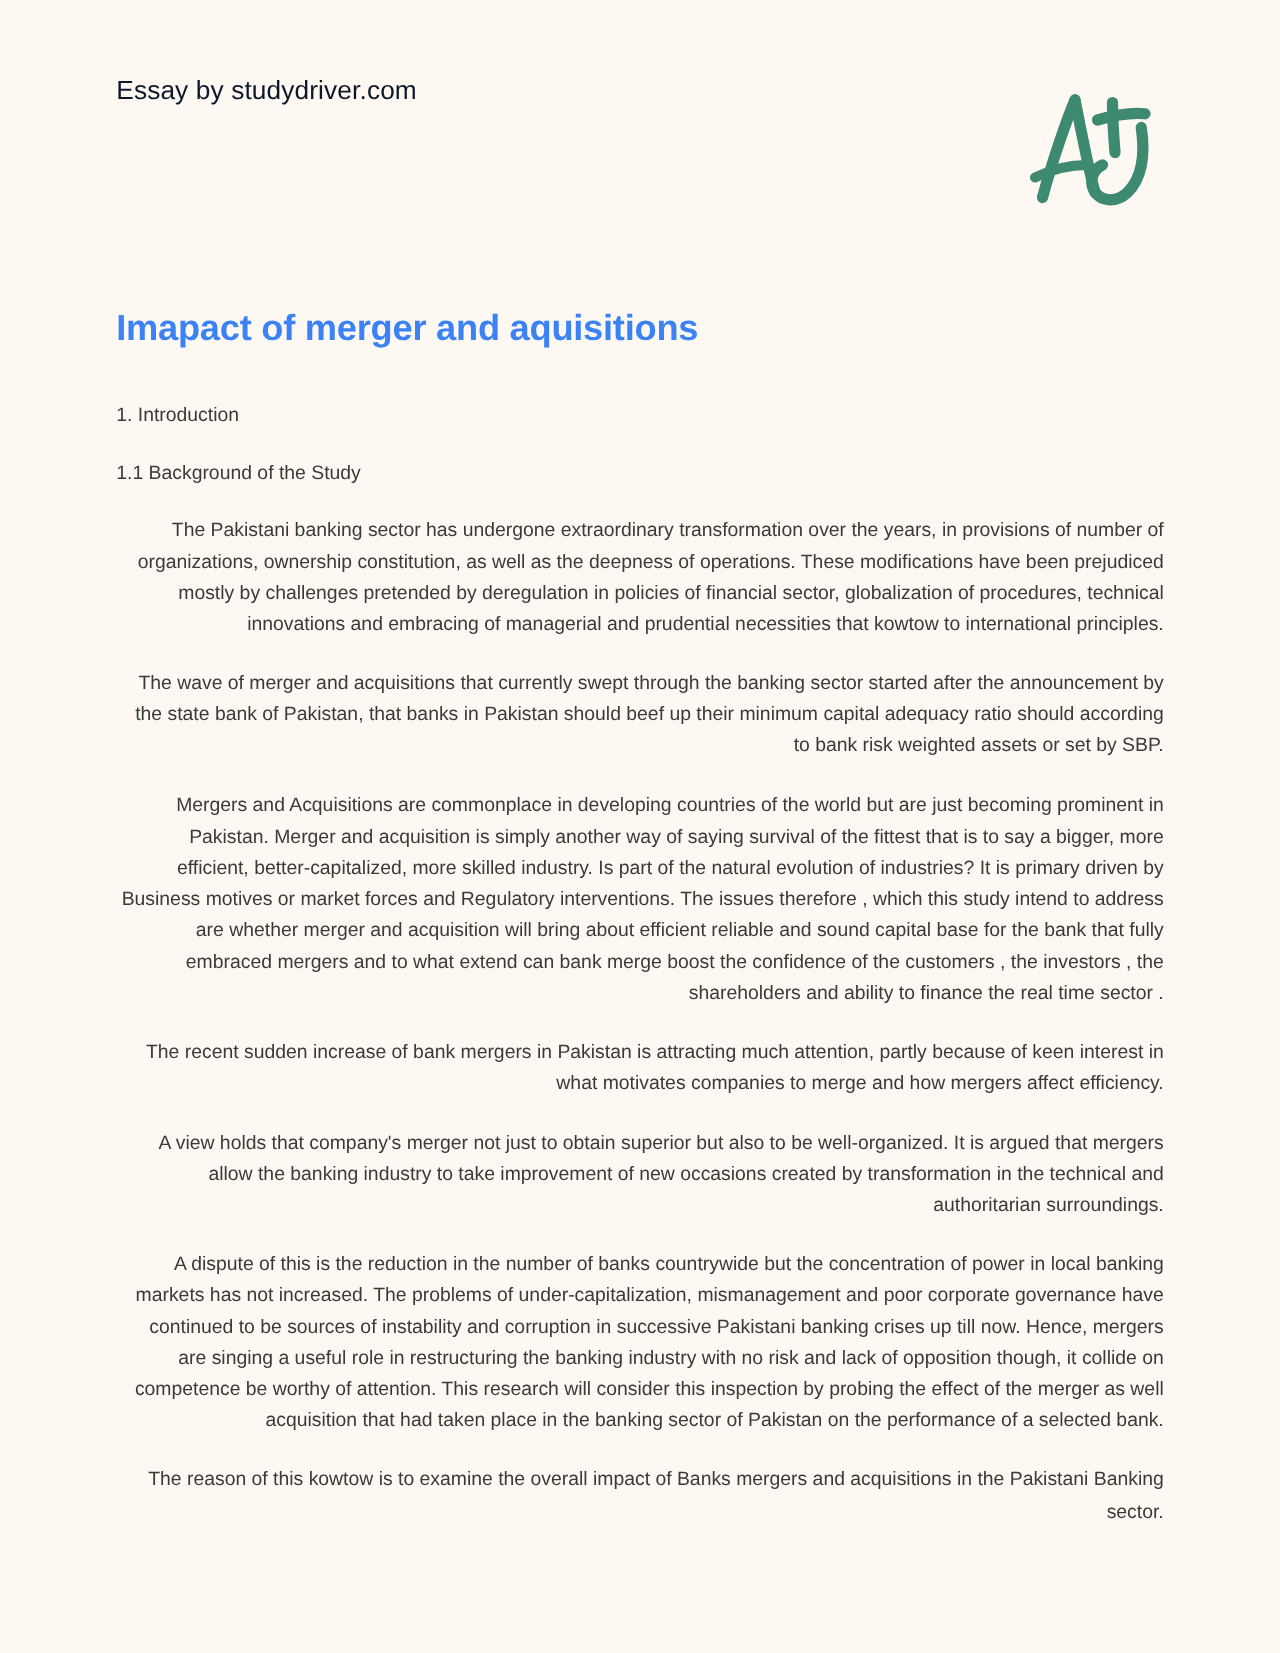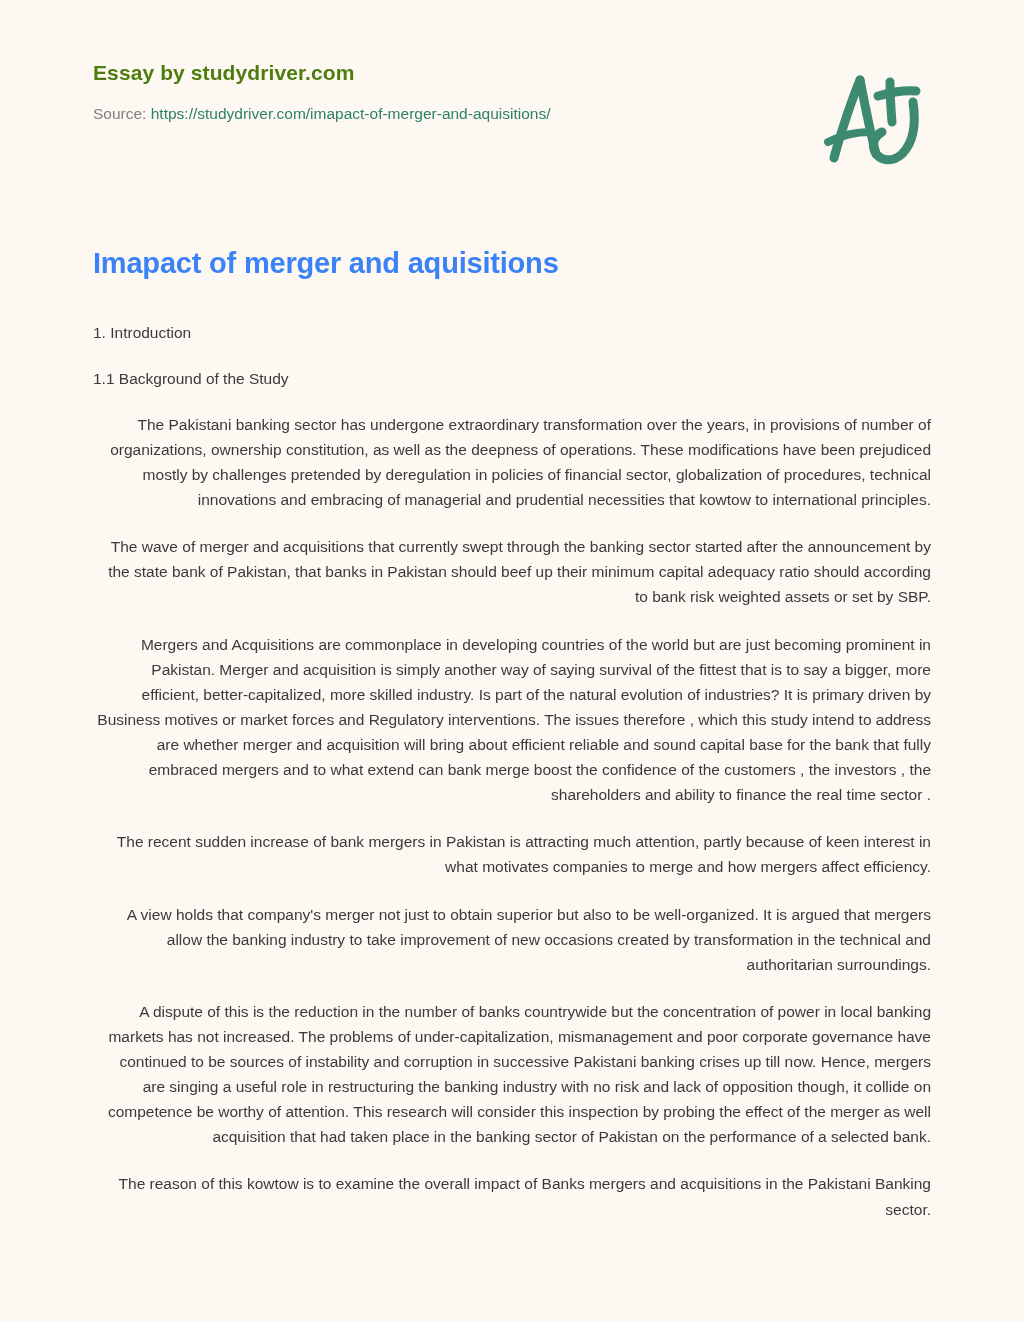--- a/index.html
+++ b/index.html
@@ -27,22 +27,22 @@
   
   .site-header {
     position: absolute;
     left: 93px;
     top: 60px;
     width: 840px;
   }
 
   .brand-line {
     font-size: 21px;
-    font-weight: bold;
-    color: #4d7c0f;
+    font-weight: normal;
+    color: #0f172a;
     letter-spacing: 0.1px;
     line-height: 1.2;
   }
 
   .source-line {
     margin-top: 19px;
     font-size: 15.5px;
     color: #808080;
     line-height: 1.3;
     white-space: nowrap;
@@ -104,24 +104,20 @@
     margin-bottom: 0;
   }
 </style>
 </head>
 <body>
 
 <div class="page">
 
   <div class="site-header">
     <div class="brand-line">Essay by studydriver.com</div>
-    <div class="source-line">
-      <span>Source:</span>
-      <a class="source-url" href="#">https://studydriver.com/imapact-of-merger-and-aquisitions/</a>
-    </div>
   </div>
 
   <div class="logo">
     <svg viewBox="0 0 120 112" xmlns="http://www.w3.org/2000/svg">
       <g fill="none" stroke="#3d8a70" stroke-linecap="round" stroke-linejoin="round">
         <path d="M48 14 C42 28 30 62 22 92" stroke-width="9"></path>
         <path d="M48 14 C52 34 58 66 64 88" stroke-width="9"></path>
         <path d="M16 76 C28 70 44 66 58 66" stroke-width="8"></path>
         <path d="M78 16 C78 30 79 44 80 56" stroke-width="9"></path>
         <path d="M66 30 C80 26 94 24 104 25" stroke-width="9"></path>

